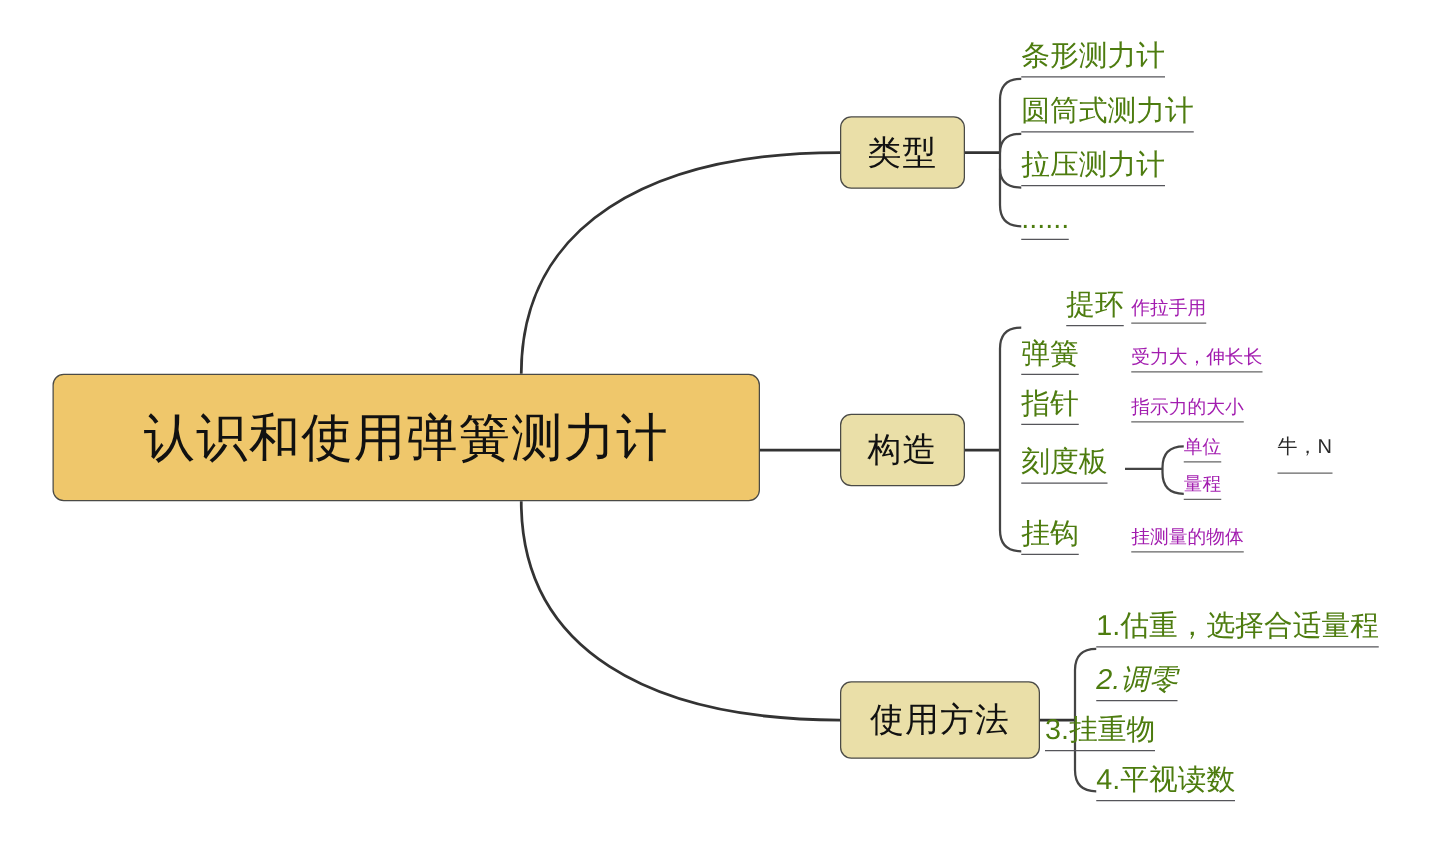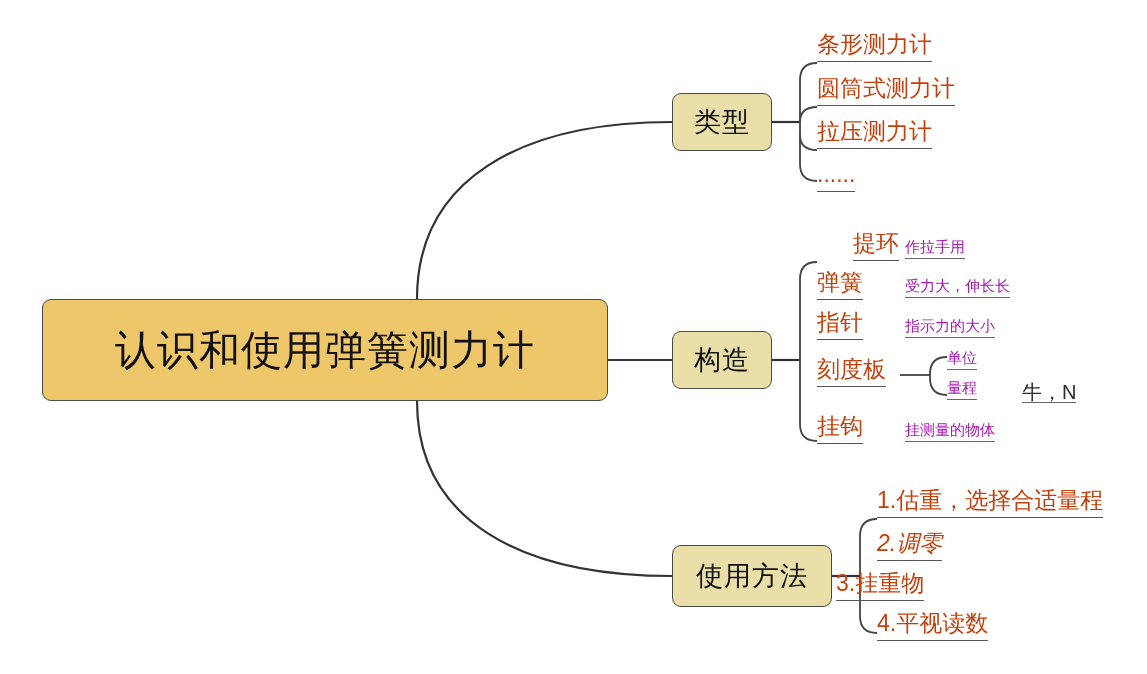--- a/index.html
+++ b/index.html
@@ -27,24 +27,24 @@
   .branch{background:#EADFA8;}
   #branch-types{left:672px;top:93px;width:100px;height:58px;}
   #branch-structure{left:672px;top:331px;width:100px;height:58px;}
   #branch-method{left:672px;top:545px;width:160px;height:62px;}
   .branch .txt{font-size:27px;color:#111;letter-spacing:1px;}
 
   
   .leaf{
     position:absolute;white-space:nowrap;line-height:1;
     padding-bottom:5px;border-bottom:1.6px solid #55555a;
-    font-size:23px;color:#c2410c;
+    font-size:23px;color:#4d7c0f;
   }
   .leaf.small{font-size:15px;color:#a21caf;border-bottom:1.4px solid #666;padding-bottom:4px;}
-  .leaf.tiny{font-size:20px;color:#2a2a2a;border-bottom:1.4px solid #666;padding-bottom:0;margin-top:32px;}
+  .leaf.tiny{font-size:16px;color:#2a2a2a;border-bottom:1.4px solid #666;padding-bottom:12px;}
 </style>
 </head>
 <body>
 
 <div id="mindmap">
 
   <svg class="edges" viewBox="0 0 1147 674" xmlns="http://www.w3.org/2000/svg">
 
     <path d="M417,299 C417,180 520,122 672,122" fill="none" stroke="#333333" stroke-width="2.2"></path>
 

